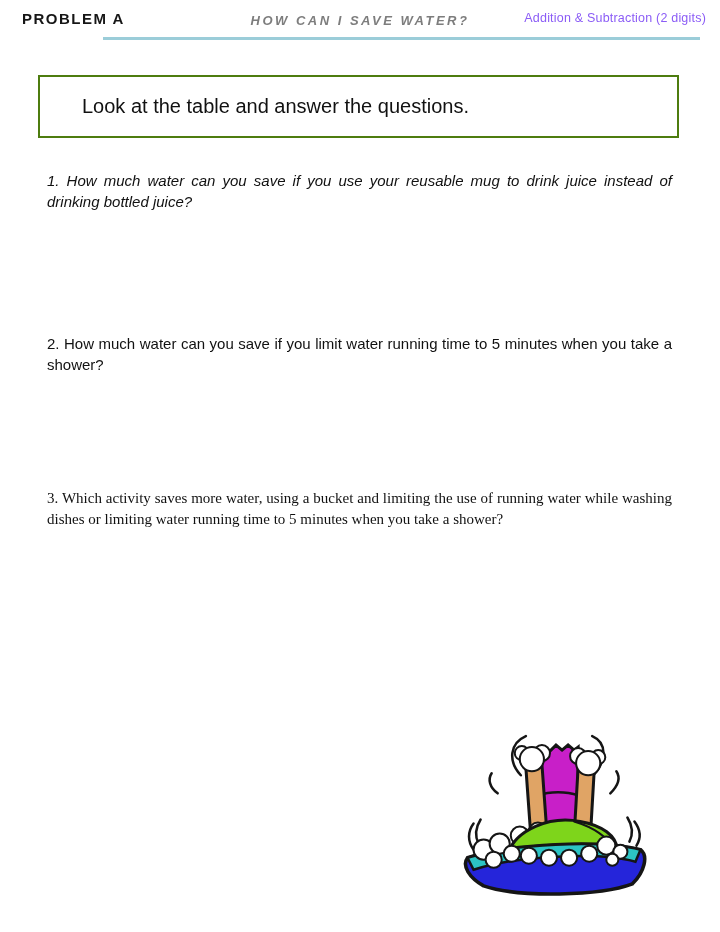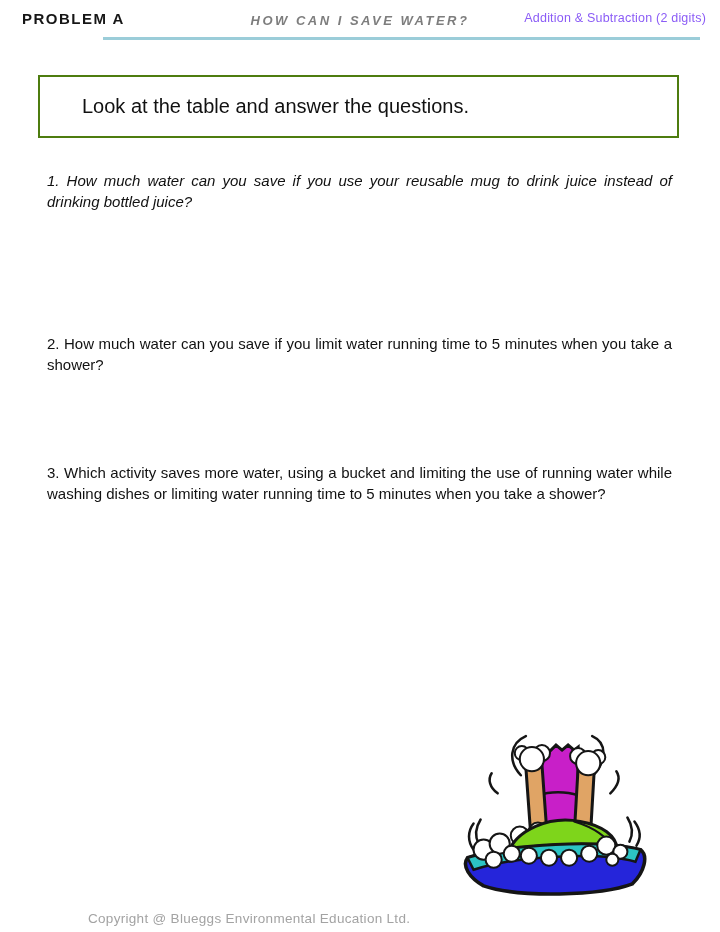--- a/index.html
+++ b/index.html
@@ -37,21 +37,21 @@
     padding-left:42px;font-size:20px;color:#111111;
   }
   
   .question{
     position:absolute;left:47px;width:625px;
     font-size:15px;line-height:21px;color:#111111;
     text-align:justify;
   }
   .q1{top:170px;font-style:italic;}
   .q2{top:317px;margin-top:16px;}
-  .q3{top:462px;}
+  .q3{top:488px;font-family:Liberation Serif, serif;}
   .q4{top:622px;left:42px;width:633px;}
   
   .illustration{
     position:absolute;left:453px;top:731px;width:202px;height:176px;
   }
   .outline-stroke{stroke:#151515;fill:none;stroke-linecap:round;}
   .sud{fill:#ffffff;stroke:#151515;stroke-width:2;}
   
   .footer-copyright{
     position:absolute;left:88px;top:911px;
@@ -132,16 +132,15 @@
         <circle class="sud" cx="95" cy="126" r="8"></circle>
         <circle class="sud" cx="115" cy="126" r="8"></circle>
         <circle class="sud" cx="135" cy="122" r="8"></circle>
         <circle class="sud" cx="152" cy="114" r="9"></circle>
         <circle class="sud" cx="166" cy="120" r="7"></circle>
         <circle class="sud" cx="158" cy="128" r="6"></circle>
       </g>
     </svg>
   </div>
 
-  <div class="footer-copyright">Copyright @ Blueggs Environmental Education Ltd.</div>
   <div class="footer-tagline">Think Environment in Math</div>
 
 </div>
 
 </body></html>

